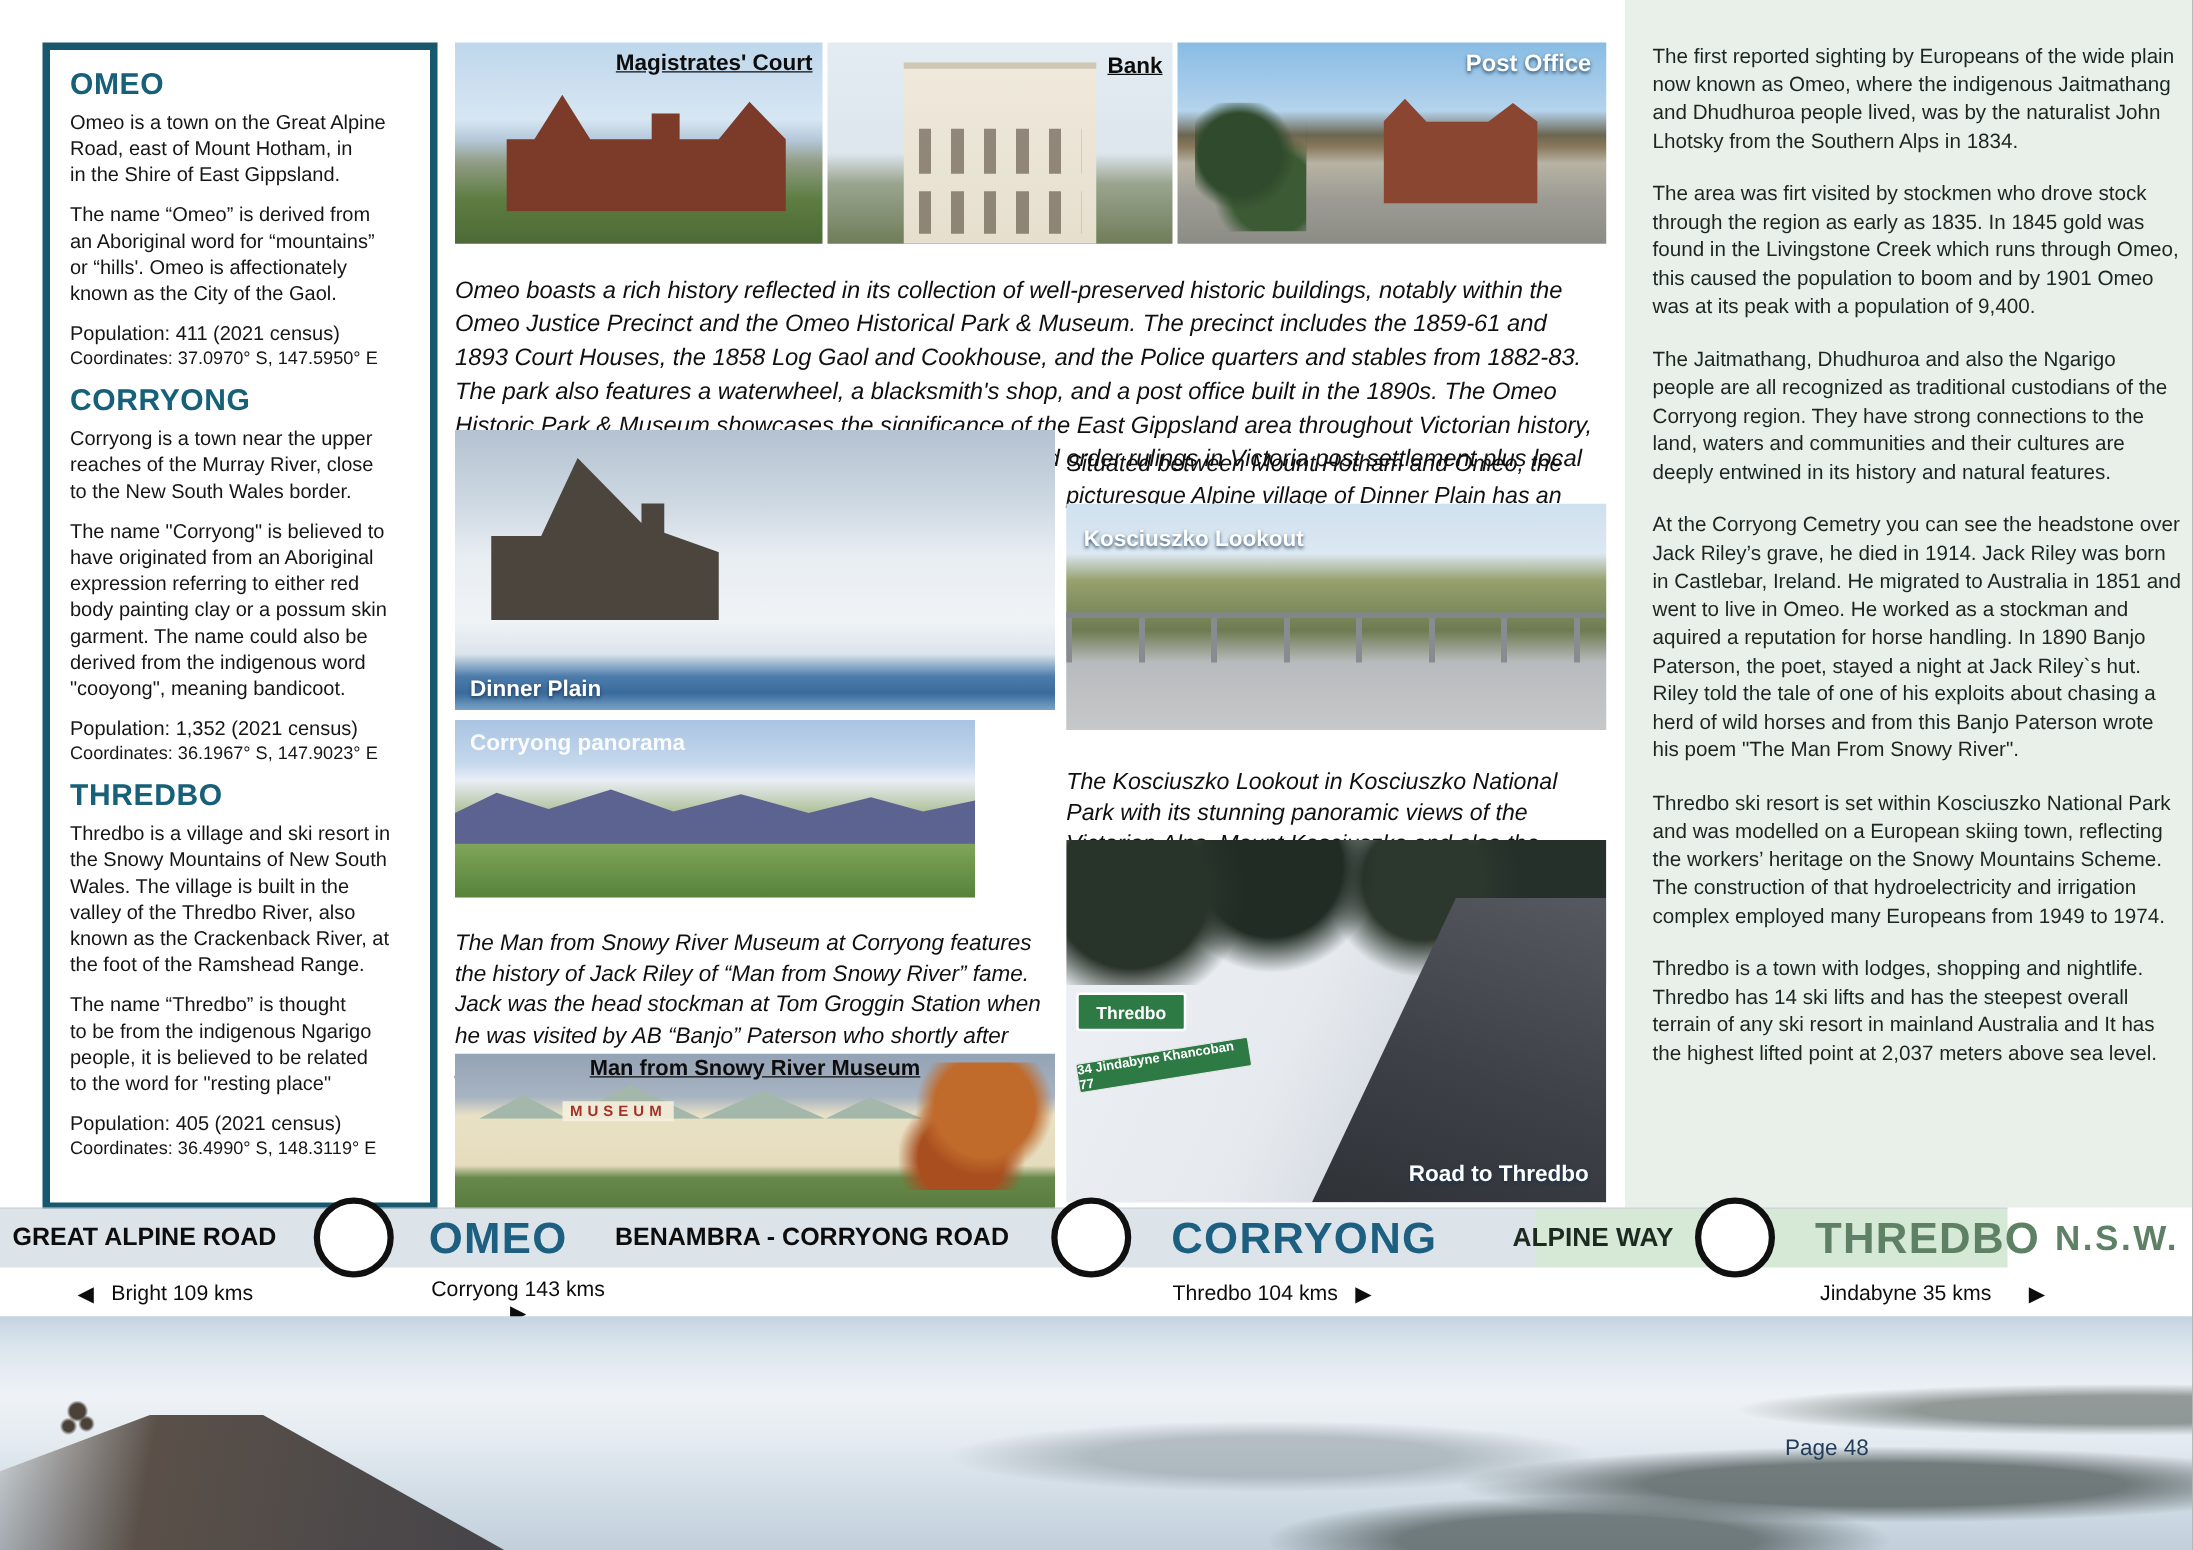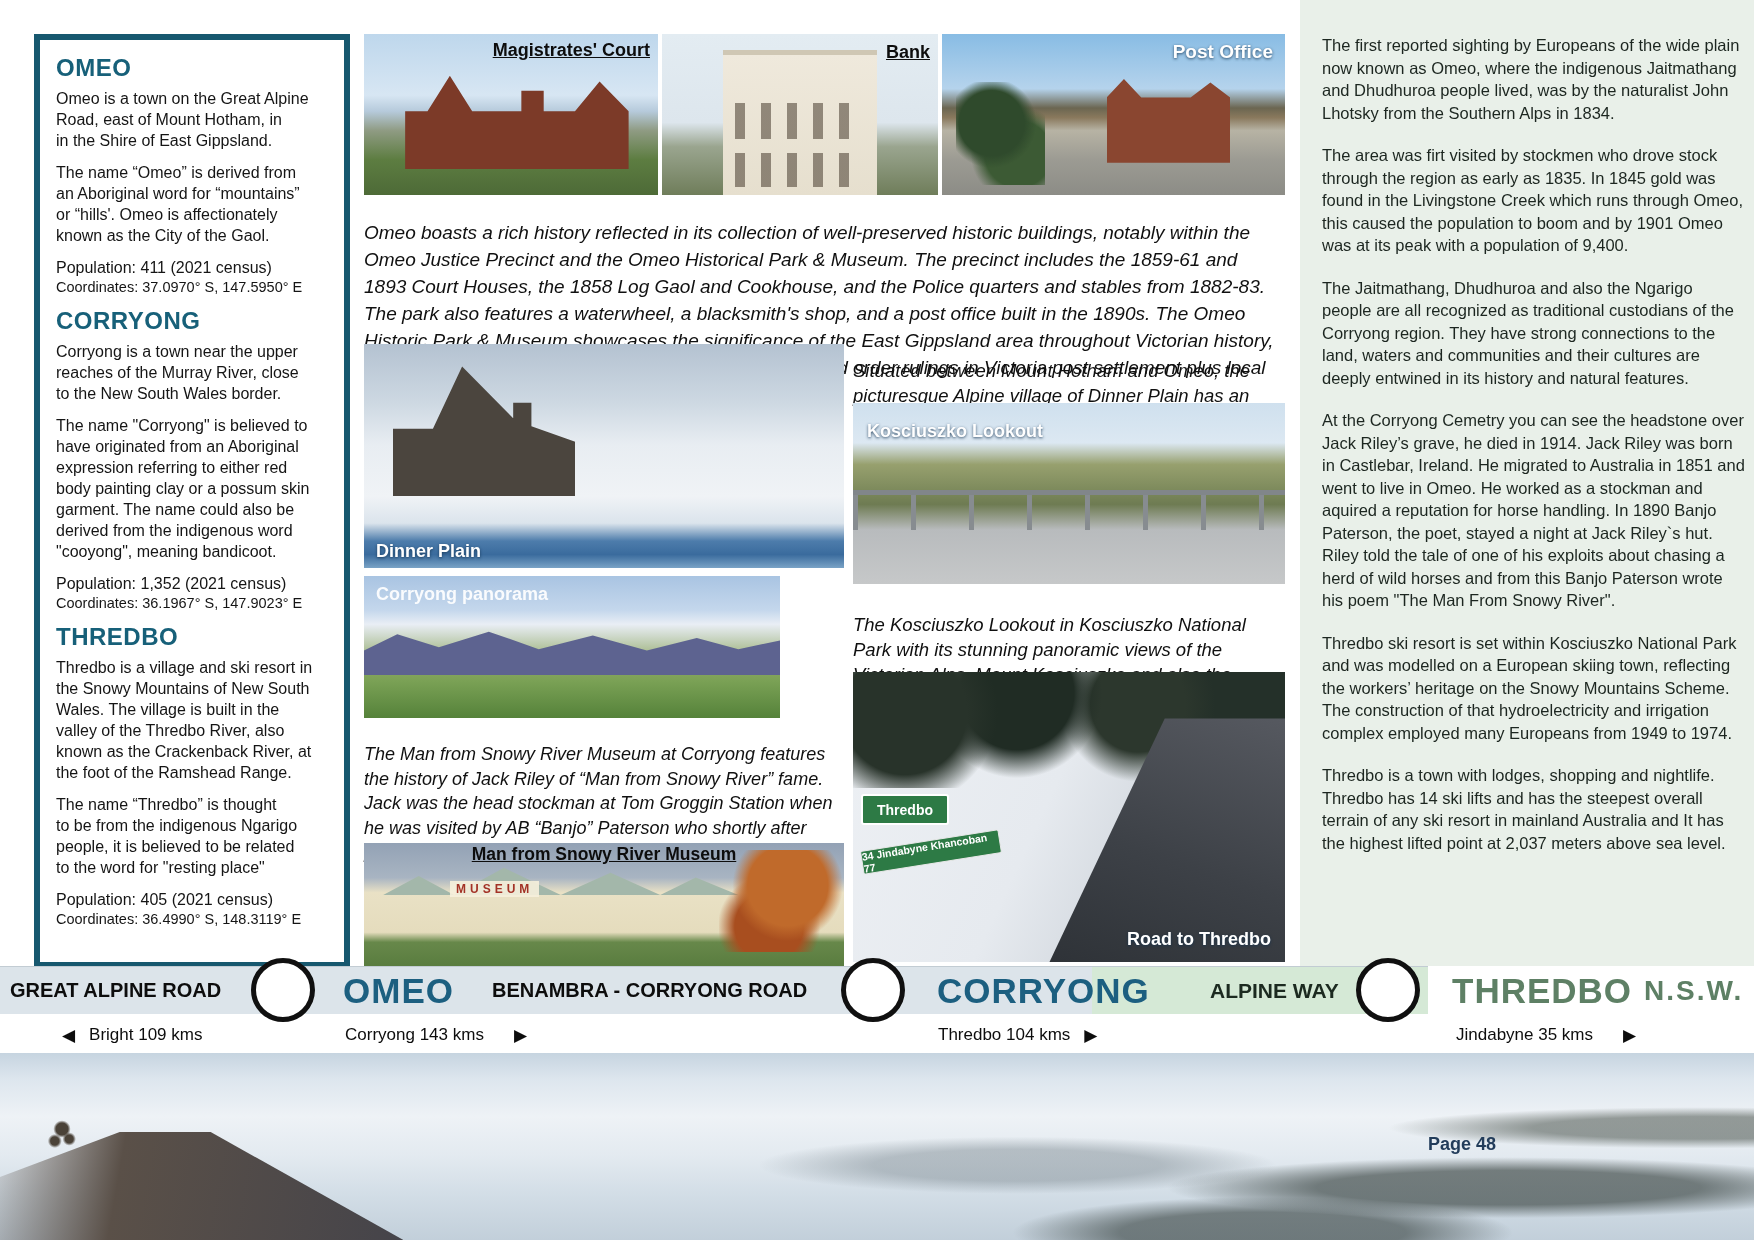--- a/index.html
+++ b/index.html
@@ -96,21 +96,21 @@
     transform:rotate(-9deg);z-index:4;}
   .ph-road .cap{right:14px;bottom:12px;}
 
   
   .history-panel{position:absolute;left:1300px;top:0;width:454px;height:966px;background:#e9f0e9;
     box-sizing:border-box;padding:34px 8px 0 22px;overflow:hidden;}
   .hist-head{font-size:21px;font-weight:bold;color:#4e6757;letter-spacing:1.5px;margin:0 0 16px;}
   .hist-p{font-size:16.5px;line-height:22.5px;color:#1c2620;margin:0 0 20px;width:424px;}
 
   
-  .strip{position:absolute;left:0;top:966px;width:1428px;height:47px;
+  .strip{position:absolute;left:0;top:966px;width:1606px;height:47px;
     background:linear-gradient(90deg,#dce4ea 0 76.5%,#d5e9d6 76.5% 100%);border-top:1px solid #c2ccd3;}
   .strip-item{position:absolute;top:0;height:47px;display:flex;align-items:center;white-space:nowrap;}
   .road-lbl{font-size:20px;font-weight:bold;color:#0d0d0d;}
   .town-lbl{font-size:35px;font-weight:bold;letter-spacing:1px;color:#1c5f80;}
   .town-thredbo .town-lbl{color:#5e8065;}
   .state-lbl{font-size:28px;font-weight:bold;color:#5e8065;margin-left:12px;letter-spacing:2px;}
   .alpine-way{color:#1c2a20;font-size:21px;}
   .node{position:absolute;top:-9px;width:64px;height:64px;border-radius:50%;background:#fff;border:5px solid #101010;box-sizing:border-box;}
 
   
@@ -127,21 +127,21 @@
       radial-gradient(ellipse at 86% 72%, rgba(44,54,50,.6) 0 9%, transparent 16%),
       radial-gradient(ellipse at 97% 40%, rgba(56,66,58,.5) 0 7%, transparent 13%),
       radial-gradient(ellipse at 72% 96%, rgba(40,50,46,.55) 0 8%, transparent 14%),
       radial-gradient(ellipse at 58% 60%, rgba(90,104,112,.35) 0 10%, transparent 18%),
       linear-gradient(180deg,#c6d4e0 0%,#dde6ee 14%,#eef2f6 34%,#e3eaf0 55%,#d2dde6 76%,#c2cfda 100%);}
   .pano-road{left:0;bottom:0;width:23%;height:58%;
     background:linear-gradient(100deg,#6b5c50 0%,#53484024 0%,#5a5048 30%,#45444a 100%);
     clip-path:polygon(30% 0,52% 0,100% 100%,0 100%,0 42%);}
   .pano-tree{left:44px;top:34%;width:36px;height:40px;
     background:radial-gradient(circle at 50% 30%,#4a4238 0 18%,transparent 26%),radial-gradient(circle at 30% 60%,#4a4238 0 12%,transparent 20%),radial-gradient(circle at 70% 55%,#4a4238 0 12%,transparent 20%);}
-  .page-num{position:absolute;left:1428px;top:81px;font-size:18px;font-weight:bold;color:#223c5a;}
+  .page-num{position:absolute;left:1428px;top:95px;font-size:18px;font-weight:normal;color:#223c5a;}
 </style>
 </head>
 <body>
 
 <div class="page">
 
   <div class="sidebar">
     <div class="sb-head first">OMEO</div>
     <p class="sb-p">Omeo is a town on the Great Alpine
 Road, east of Mount Hotham, in
@@ -269,21 +269,21 @@
       <span class="town-lbl">THREDBO</span>
       <span class="state-lbl">N.S.W.</span>
     </div>
   </div>
 
   <div class="dist" style="left:62px;">
     <span class="arr arr-l"></span>
     <span class="gap-s"></span>
     <span>Bright 109 kms</span>
   </div>
-  <div class="dist" style="left:345px;">
+  <div class="dist" style="left:345px;flex-direction:column;">
     <span>Corryong 143 kms</span>
     <span class="gap-w"></span>
     <span class="arr arr-r"></span>
   </div>
   <div class="dist" style="left:938px;">
     <span>Thredbo 104 kms</span>
     <span class="gap-s"></span>
     <span class="arr arr-r"></span>
   </div>
   <div class="dist" style="left:1456px;">

